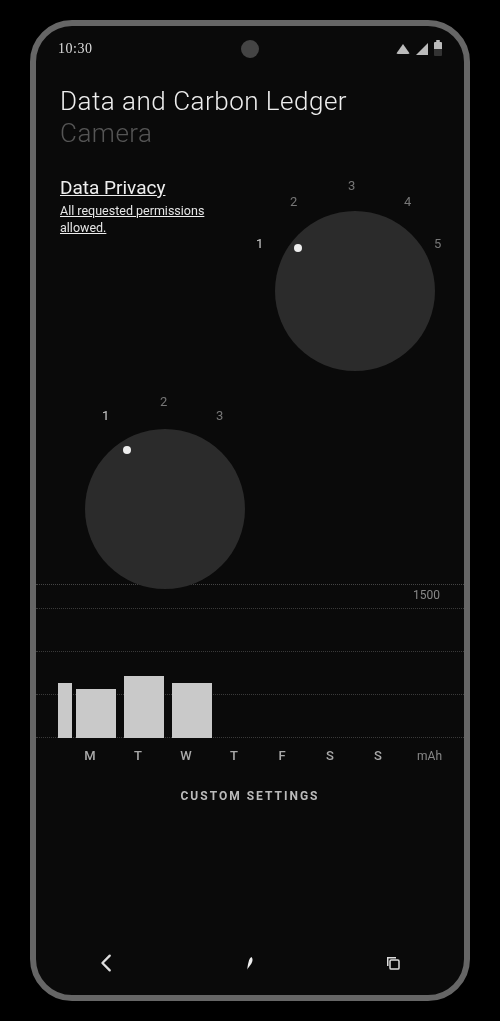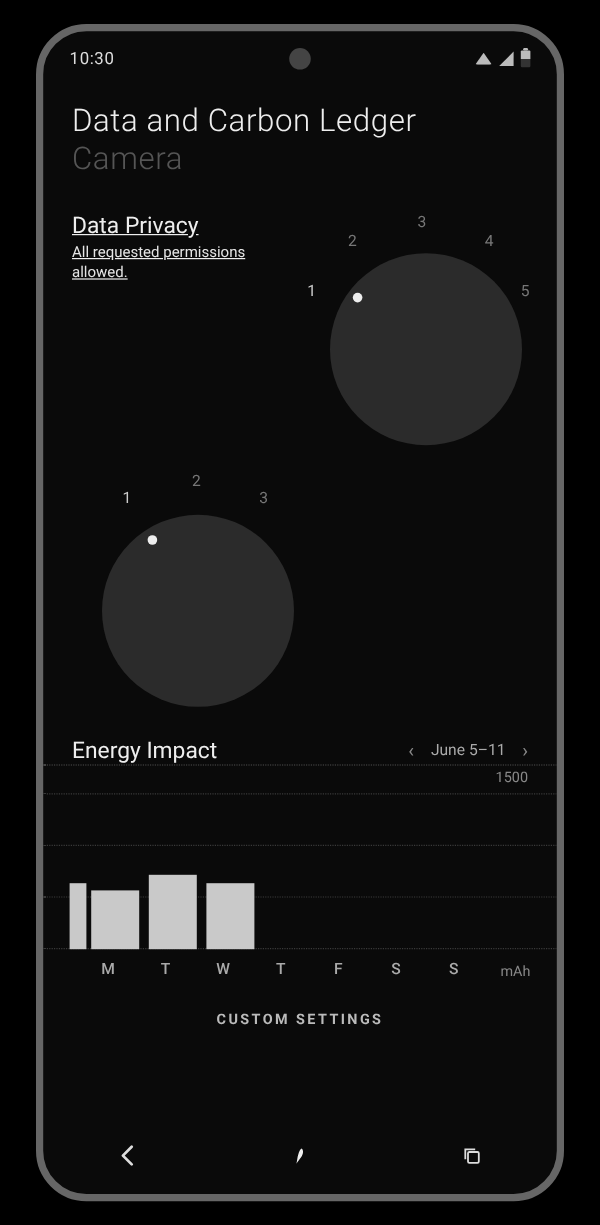--- a/index.html
+++ b/index.html
@@ -6,21 +6,21 @@
   html, body { width: 500px; height: 1021px; background: #000; font-family: -apple-system, "Segoe UI", Roboto, Arial, sans-serif; }
   .phone-frame {
     position: absolute; left: 30px; top: 20px; width: 440px; height: 981px;
     background: #0a0a0a; border: 6px solid #666; border-radius: 42px;
     overflow: hidden; display: flex; flex-direction: column;
   }
   .screen { flex: 1; display: flex; flex-direction: column; color: #eee; }
 
   
   .status-bar { height: 46px; display: flex; align-items: center; justify-content: space-between; padding: 0 22px; font-size: 14px; color: #ddd; letter-spacing: 0.5px; }
-  .status-left { font-weight: 400; }
+  .status-left { font-weight: 400; font-family: Liberation Serif, serif; }
   .status-center { position:absolute; left:50%; transform:translateX(-50%); width:18px; height:18px; background:#444; border-radius:50%; }
   .status-right { display:flex; align-items:center; gap:6px; }
   .wifi-icon { width:0; height:0; border-left:7px solid transparent; border-right:7px solid transparent; border-bottom:10px solid #bbb; border-radius:2px; }
   .signal-icon { width:0; height:0; border-left:12px solid transparent; border-bottom:12px solid #bbb; }
   .battery-icon { width:8px; height:14px; background:linear-gradient(to bottom,#bbb 50%,#333 50%); border-radius:1px; position:relative; }
   .battery-icon::before { content:""; position:absolute; top:-2px; left:2px; width:4px; height:2px; background:#bbb; border-radius:1px; }
 
   .content { flex:1; padding: 10px 24px 0 24px; overflow:hidden; display:flex; flex-direction:column; }
 
   h1 { font-size: 26px; font-weight: 300; letter-spacing: 0.5px; color:#eee; margin-top:4px; }
@@ -98,28 +98,20 @@
       <div class="section">
         <div class="dial-wrap">
           <div class="dial"></div>
           <div class="dial-dot" style="left:63px; top:52px;"></div>
           <span class="dial-label active" style="left:42px; top:14px;">1</span>
           <span class="dial-label" style="left:100px; top:0px;">2</span>
           <span class="dial-label" style="left:156px; top:14px;">3</span>
         </div>
       </div>
 
-      <div class="energy-header">
-        <div class="energy-title">Energy Impact</div>
-        <div class="date-nav">
-          <span class="chev">‹</span>
-          <span>June 5–11</span>
-          <span class="chev">›</span>
-        </div>
-      </div>
 
       <div class="chart">
         <div class="grid-line"></div>
         <div class="chart-top-row">
             <span>1500</span>
           </div>
         <div class="bars-area" id="bars-area">
           <div class="gl" style="bottom:99%;"></div>
           <div class="gl" style="bottom:66%;"></div>
           <div class="gl" style="bottom:33%;"></div>

